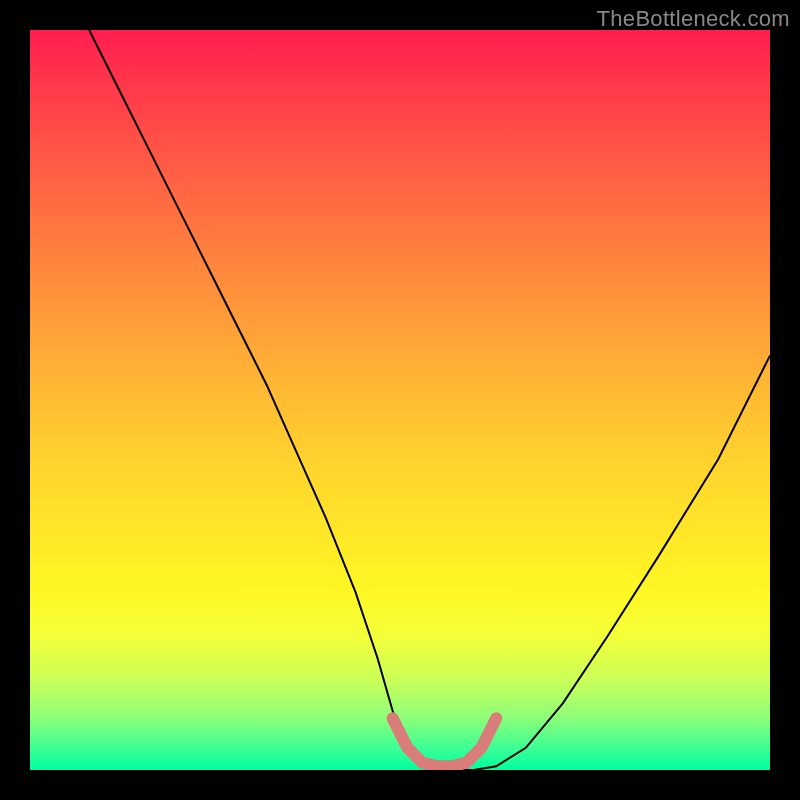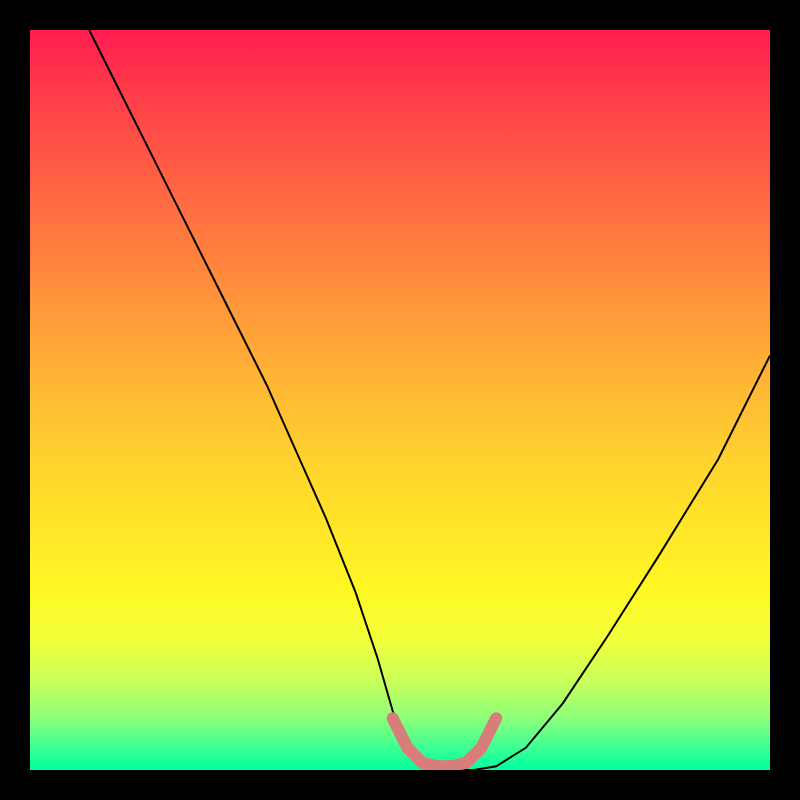--- a/index.html
+++ b/index.html
@@ -55,20 +55,21 @@
   svg.curve {
     position: absolute;
     top: 0;
     left: 0;
   }
 </style>
 </head>
 <body>
 
 <div class="frame">
+  <div class="watermark">TheBottleneck.com</div>
 
   <div class="plot">
     <svg class="curve" width="740" height="740" viewBox="0 0 740 740" preserveAspectRatio="none">
       <path id="black-path" fill="none" stroke="#000" stroke-width="2" d="M59.2 0.0 L88.8 59.2 L118.4 118.4 L148.0 177.6 L177.6 236.8 L207.2 296.0 L236.8 355.2 L266.4 421.8 L296.0 488.4 L325.6 562.4 L347.8 629.0 L362.6 680.8 L377.4 717.8 L399.6 736.3 L421.8 740.0 L444.0 740.0 L466.2 736.3 L495.8 717.8 L532.8 673.4 L577.2 606.8 L629.0 525.4 L688.2 429.2 L740.0 325.6"></path>
       <path id="pink-path" fill="none" stroke="#d97d7a" stroke-width="12" stroke-linecap="round" stroke-linejoin="round" d="M362.6 688.2 L377.4 717.8 L392.2 732.6 L407.0 736.3 L421.8 736.3 L436.6 732.6 L451.4 717.8 L466.2 688.2"></path>
     </svg>
   </div>
 </div>
 
 </body></html>

